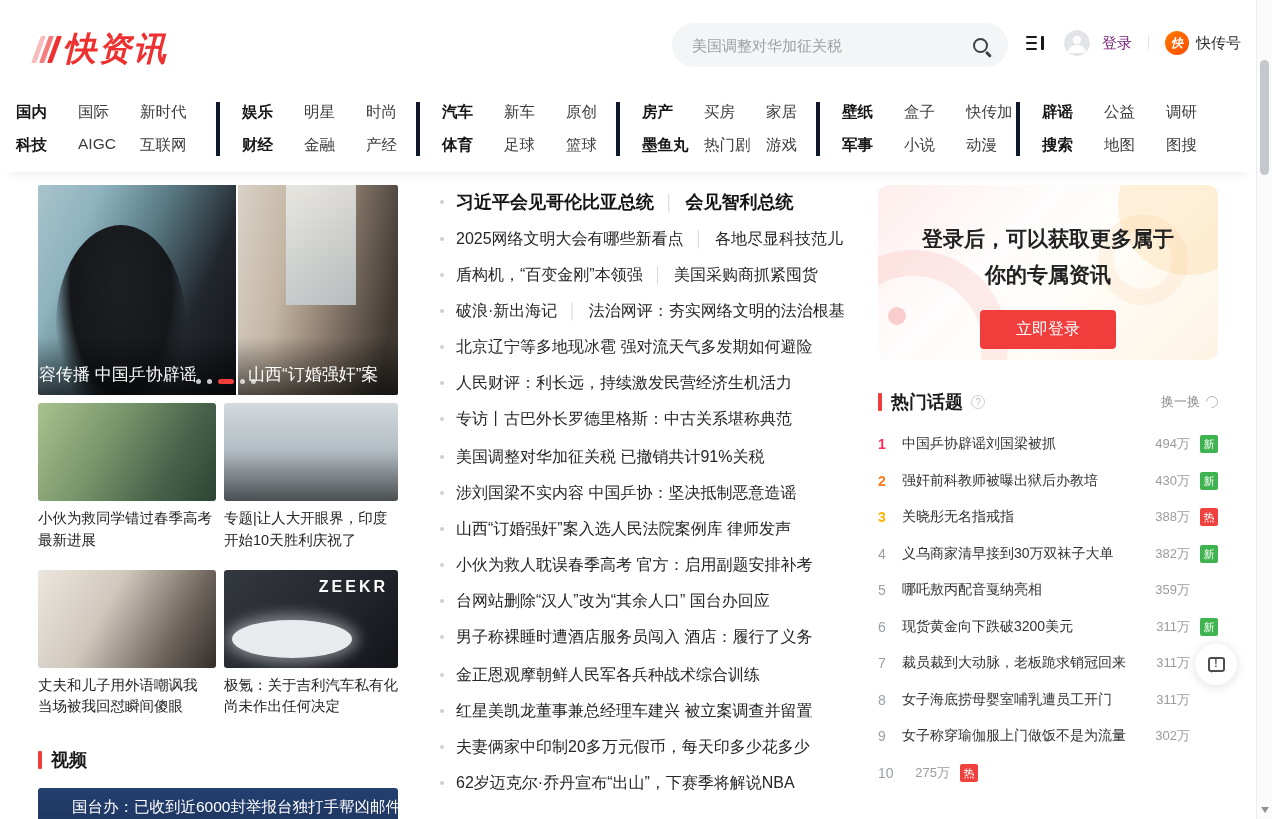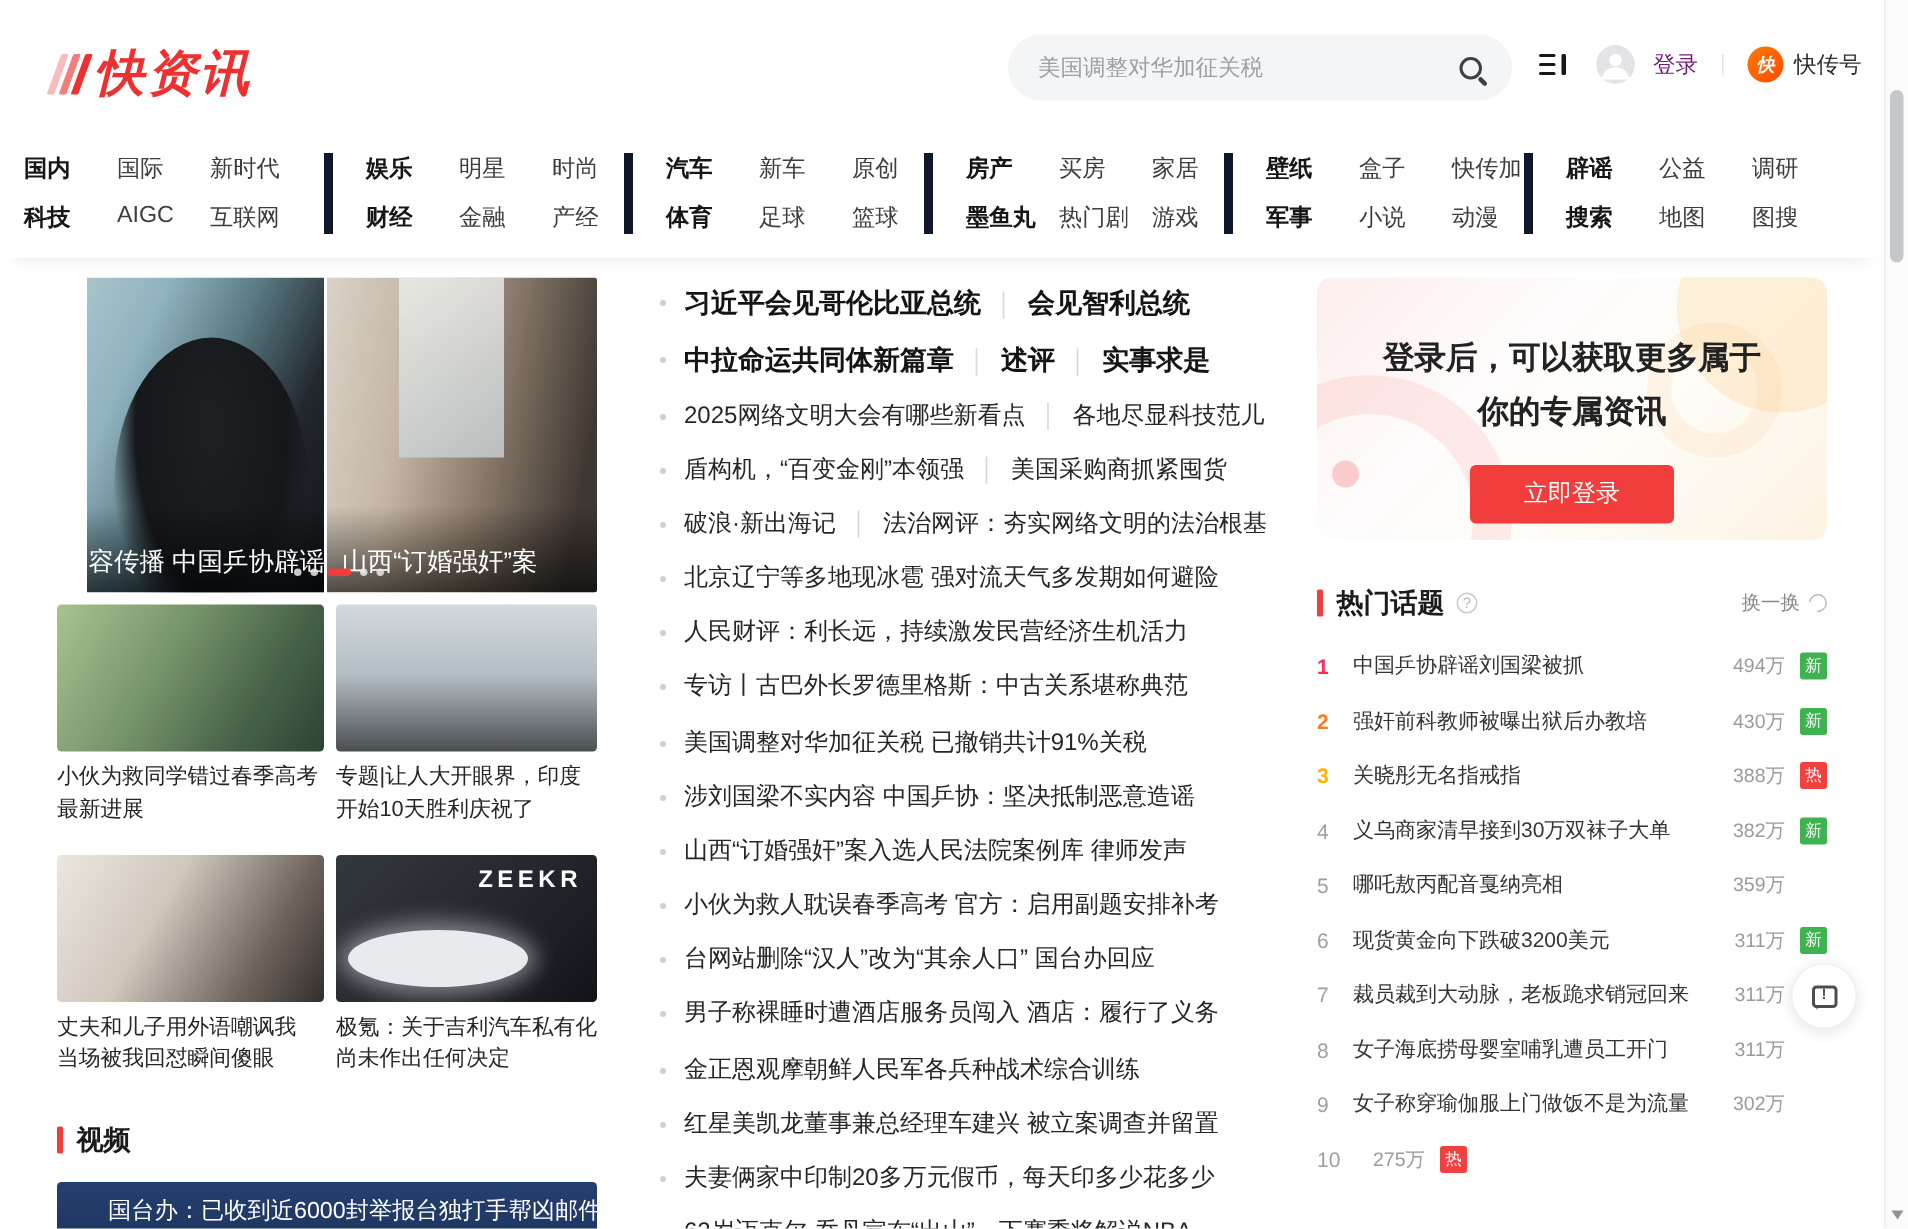--- a/index.html
+++ b/index.html
@@ -33,34 +33,34 @@
   .hdr-div { width:1px; height:14px; background:#e3e3e3; margin:0 4px; }
   .creator { display:flex; align-items:center; gap:7px; cursor:pointer; }
   .creator-ico { width:24px; height:24px; border-radius:50%; background:linear-gradient(135deg,#ff7a00,#ff4b00);
     color:#fff; font-size:12px; font-weight:900; font-style:italic; display:flex; align-items:center; justify-content:center; }
   .creator-label { font-size:15px; color:#2d2d2d; }
 
   
   .nav { position:absolute; top:92px; left:0; width:1256px; padding:10px 0 16px 16px; display:flex;
     background:#fff; box-shadow:0 10px 12px -10px rgba(0,0,0,.10); z-index:3; }
   .nav-group { width:200px; display:grid; grid-template-columns:52px 52px auto; column-gap:10px; row-gap:12px;
-    padding-left:22px; border-left:6px solid #0f172a; align-content:start; }
+    padding-left:22px; border-left:4px solid #0f172a; align-content:start; }
   .nav-group:first-child { border-left:none; padding-left:0; }
   .nav-item { font-size:15.5px; color:#3d3d3d; white-space:nowrap; cursor:pointer; }
   .nav-item.lead { font-weight:700; color:#161616; }
 
   
   .col-left  { position:absolute; left:38px;  top:185px; width:360px; }
   .col-mid   { position:absolute; left:440px; top:185px; width:420px; }
   .col-right { position:absolute; left:878px; top:185px; width:340px; }
 
   
   .carousel { position:relative; height:210px; display:flex; gap:2px; overflow:hidden; border-radius:2px; }
   .slide { position:relative; height:210px; overflow:hidden; cursor:pointer; }
-  .slide1 { width:158px; background:linear-gradient(115deg,#a9c3cc 0%,#8fb3bf 22%,#5b7c86 45%,#23282e 72%,#101215 100%);margin-left:20px; }
+  .slide1 { width:198px; background:linear-gradient(115deg,#a9c3cc 0%,#8fb3bf 22%,#5b7c86 45%,#23282e 72%,#101215 100%); }
   .slide1::before { content:""; position:absolute; left:18px; top:40px; width:130px; height:200px; border-radius:50% 50% 0 0;
     background:radial-gradient(ellipse at 50% 30%, #1d2023 0%, #15171a 55%, transparent 75%); }
   .slide2 { flex:1; background:linear-gradient(100deg,#d9d2c7 0%,#c4b6a4 30%,#8a7b6c 58%,#3f3832 90%); }
   .slide2::before { content:""; position:absolute; left:48px; top:0; width:70px; height:120px; background:linear-gradient(180deg,#eef0ee,#c9d2d6); opacity:.8; }
   .slide-cap { position:absolute; left:0; right:0; bottom:0; padding:26px 10px 9px; color:#fff; font-size:17px;
     background:linear-gradient(transparent, rgba(0,0,0,.62)); white-space:nowrap; overflow:hidden; }
   .slide1 .slide-cap { text-indent:-9px; }
   .dots { position:absolute; left:158px; bottom:11px; display:flex; align-items:center; gap:6px; z-index:2; }
   .dots i { width:5px; height:5px; border-radius:50%; background:#e9e9e9; opacity:.85; cursor:pointer; }
   .dots i.active { width:16px; height:5px; border-radius:3px; background:#f23d3d; opacity:1; }
@@ -282,21 +282,20 @@
       <div class="video-thumb">
         <div class="video-headline">国台办：已收到近6000封举报台独打手帮凶邮件</div>
 
       </div>
     </div>
   </div>
 
   <div class="col-mid" style="padding-top:5px;">
     <div class="news-group">
       <div class="news-line nl-bold"><span>习近平会见哥伦比亚总统</span><span class="hsep">│</span><span>会见智利总统</span></div>
-      <div class="news-line nl-bold"><span>中拉命运共同体新篇章</span><span class="hsep">│</span><span>述评</span><span class="hsep">│</span><span>实事求是</span></div>
       <div class="news-line"><span>2025网络文明大会有哪些新看点</span><span class="hsep">│</span><span>各地尽显科技范儿</span></div>
       <div class="news-line"><span>盾构机，“百变金刚”本领强</span><span class="hsep">│</span><span>美国采购商抓紧囤货</span></div>
       <div class="news-line"><span>破浪·新出海记</span><span class="hsep">│</span><span>法治网评：夯实网络文明的法治根基</span></div>
       <div class="news-line"><span>北京辽宁等多地现冰雹 强对流天气多发期如何避险</span></div>
       <div class="news-line"><span>人民财评：利长远，持续激发民营经济生机活力</span></div>
       <div class="news-line"><span>专访丨古巴外长罗德里格斯：中古关系堪称典范</span></div>
     </div>
     <div class="news-group">
       <div class="news-line"><span>美国调整对华加征关税 已撤销共计91%关税</span></div>
       <div class="news-line"><span>涉刘国梁不实内容 中国乒协：坚决抵制恶意造谣</span></div>

